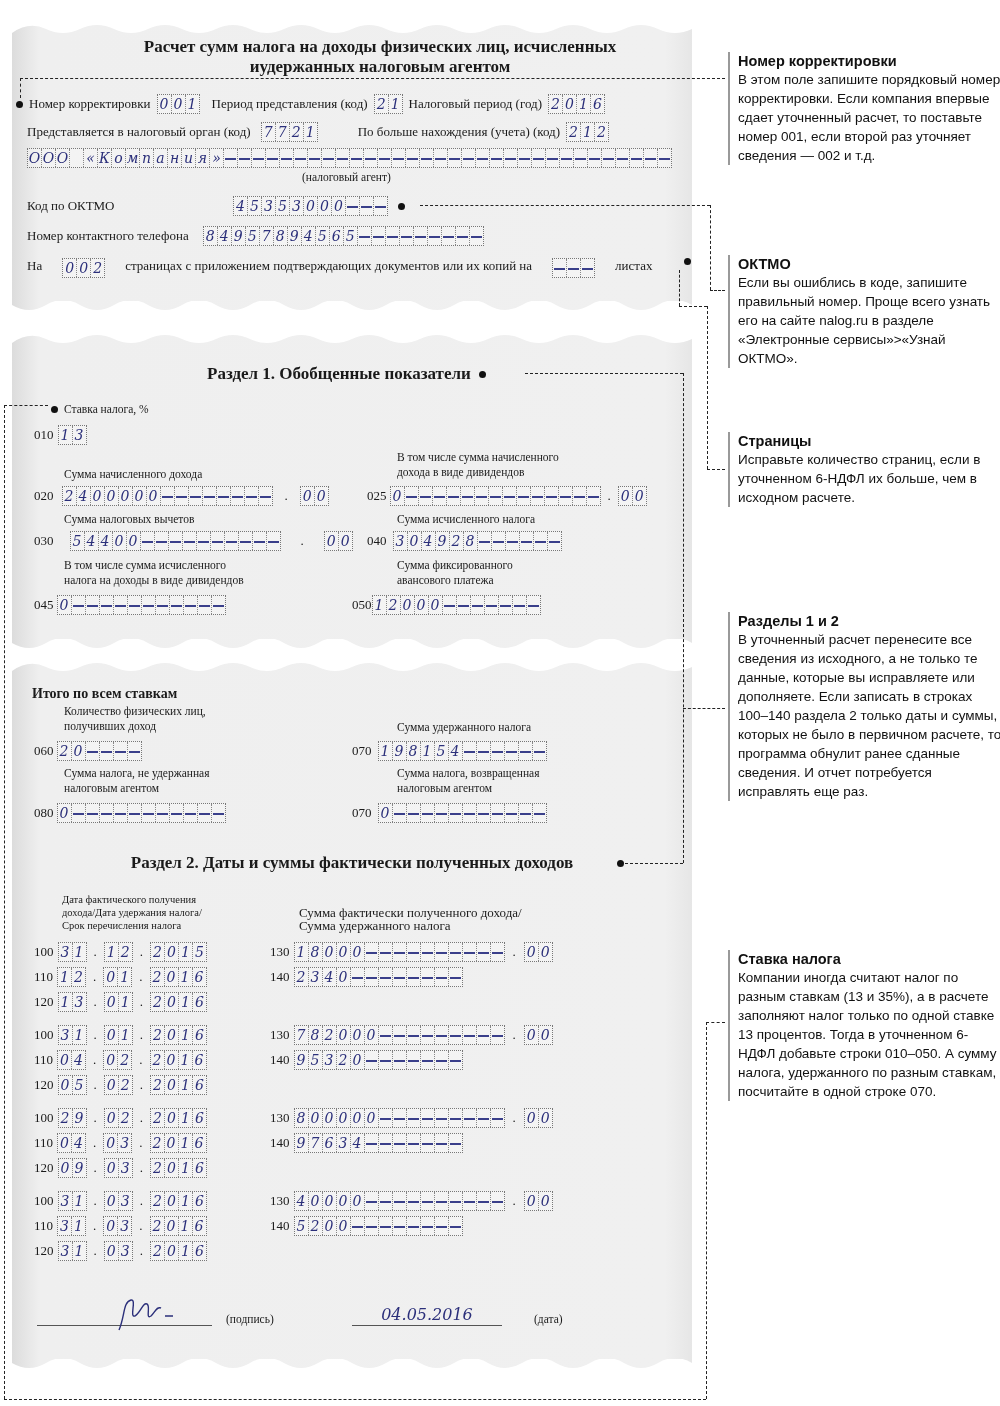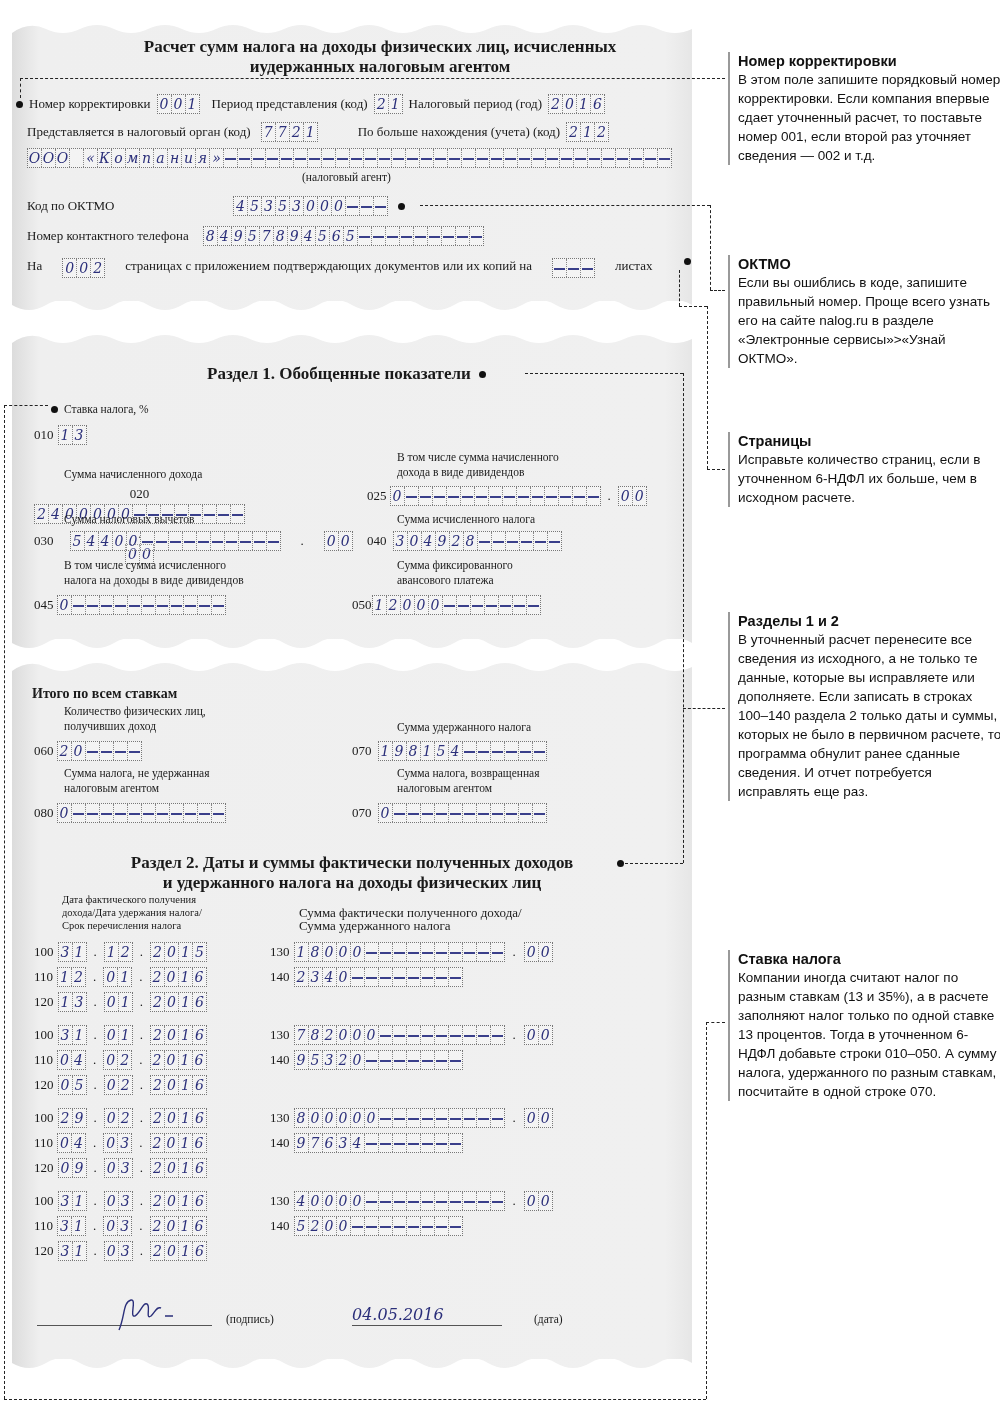--- a/index.html
+++ b/index.html
@@ -232,21 +232,21 @@
         <span class="cell">1</span>
         <span class="cell">3</span>
       </span>
   </div>
 
   <div class="abs small" style="left:52px;top:135px;">Сумма начисленного дохода</div>
   <div class="abs small" style="left:385px;top:118px;">
     <div>В том числе сумма начисленного</div>
     <div>дохода в виде дивидендов</div>
   </div>
-  <div class="abs" style="left:22px;top:154px;display:flex;align-items:center;gap:2px;flex-direction:column;">
+  <div class="abs" style="left:22px;top:154px;display:flex;align-items:center;gap:8px;">
     <span class="code">020</span>
     <span class="cells">
         <span class="cell">2</span>
         <span class="cell">4</span>
         <span class="cell">0</span>
         <span class="cell">0</span>
         <span class="cell">0</span>
         <span class="cell">0</span>
         <span class="cell">0</span>
         <span class="cell dash"></span>
@@ -465,21 +465,20 @@
         <span class="cell dash"></span>
         <span class="cell dash"></span>
         <span class="cell dash"></span>
         <span class="cell dash"></span>
         <span class="cell dash"></span>
       </span>
   </div>
 
   <div class="abs title" style="left:60px;width:560px;top:193px;">
     <div>Раздел 2. Даты и суммы фактически полученных доходов</div>
-    <div>и удержанного налога на доходы физических лиц</div>
   </div>
   <span class="dot abs" style="left:605px;top:200px;"></span>
 
   <div class="abs" style="left:50px;top:233px;font-size:10.5px;line-height:13px;">
     <div>Дата фактического получения</div>
     <div>дохода/Дата удержания налога/</div>
     <div>Срок перечисления налога</div>
   </div>
   <div class="abs" style="left:287px;top:246px;font-size:13px;line-height:13px;">
     <div>Сумма фактически полученного дохода/</div>
@@ -884,21 +883,21 @@
         </span>
       </div>
     </div>
 
   <div class="sign-line" style="left:25px;top:665px;width:175px;"></div>
   <svg class="abs" style="left:95px;top:636px;" width="70" height="36">
     <path d="M12,34 C18,20 16,6 24,4 C30,3 22,22 28,20 C34,16 36,6 40,8 C44,10 38,24 44,20 C48,16 50,10 54,12 M58,20 L66,20" stroke="#2b2f7a" stroke-width="1.4" fill="none"></path>
   </svg>
   <div class="abs small" style="left:214px;top:652px;">(подпись)</div>
   <div class="sign-line" style="left:340px;top:665px;width:150px;"></div>
-  <div class="abs signature" style="left:340px;width:150px;text-align:left;top:645px;font-size:16px;">04.05.2016</div>
+  <div class="abs signature" style="left:340px;width:150px;text-align:center;top:645px;font-size:16px;">04.05.2016</div>
   <div class="abs small" style="left:522px;top:652px;">(дата)</div>
 </div>
 
 <div class="dash-v" style="left:20px;top:78px;height:20px;"></div>
 <div class="dash-h" style="left:20px;top:78px;width:705px;"></div>
 
 <div class="dash-h" style="left:420px;top:205px;width:290px;"></div>
 <div class="dash-v" style="left:710px;top:205px;height:85px;"></div>
 <div class="dash-h" style="left:710px;top:290px;width:15px;"></div>
 

